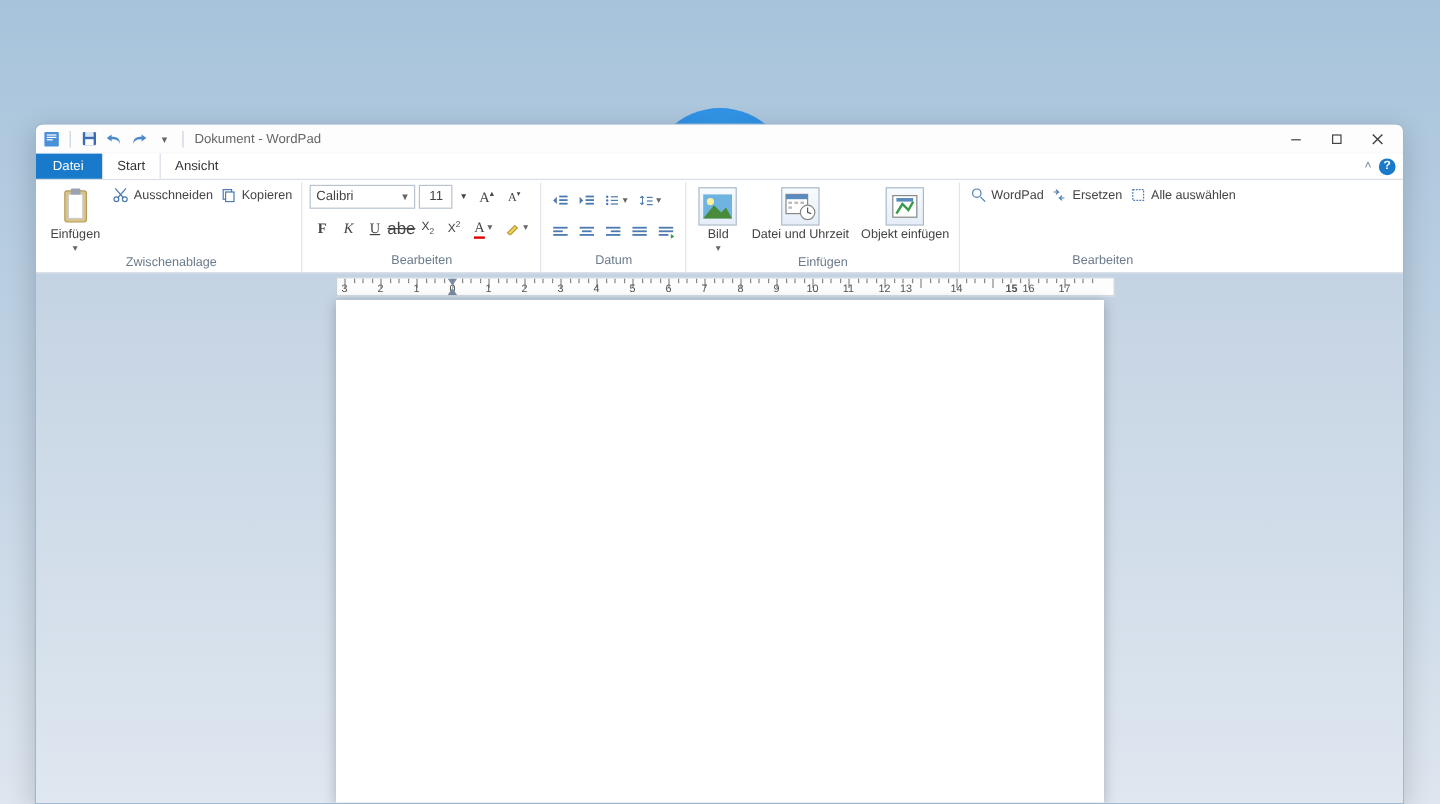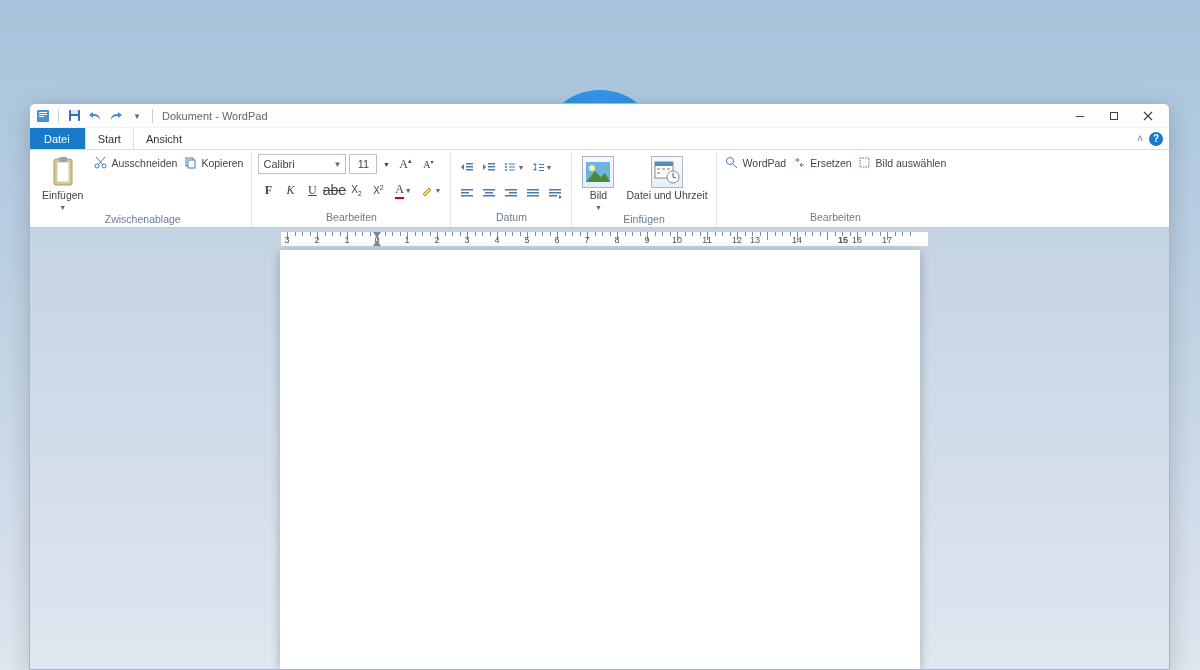--- a/index.html
+++ b/index.html
@@ -344,20 +344,30 @@
                 <rect x="3" y="8" width="3" height="2" fill="#bbb"></rect>
                 <rect x="8" y="8" width="3" height="2" fill="#bbb"></rect>
                 <rect x="13" y="8" width="3" height="2" fill="#bbb"></rect>
                 <rect x="3" y="12" width="3" height="2" fill="#bbb"></rect>
                 <circle cx="19" cy="17" r="6" fill="#fff" stroke="#888"></circle>
                 <path d="M19 13 L19 17 L22 18" stroke="#555" fill="none"></path>
               </svg>
           </div>
           <div class="lbl">Datei und Uhrzeit</div>
         </div>
+        <div class="bigbtn">
+          <div class="bigicon">
+            <svg width="26" height="24" viewBox="0 0 26 24">
+                <rect x="3" y="3" width="20" height="18" fill="#fff" stroke="#888"></rect>
+                <path d="M6 18 L11 10 L16 15 L20 8" stroke="#3a9b4a" fill="none" stroke-width="2"></path>
+                <rect x="6" y="5" width="14" height="3" fill="#5a8bc0"></rect>
+              </svg>
+          </div>
+          <div class="lbl">Objekt einfügen</div>
+        </div>
       </div>
       <div class="group-label">Einfügen</div>
     </div>
 
     <div class="group" style="border-right:none;">
       <div class="group-body">
         <div class="smallrow">
           <div class="smallbtn">
             <span class="ic">
                 <svg width="13" height="13">
@@ -375,21 +385,21 @@
                 </svg>
               </span>
             <span>Ersetzen</span>
           </div>
           <div class="smallbtn">
             <span class="ic">
                 <svg width="13" height="13">
                   <rect x="2" y="2" width="9" height="9" fill="none" stroke="#4b7ab0" stroke-dasharray="1.5 1"></rect>
                 </svg>
               </span>
-            <span>Bild auswählen</span>
+            <span>Alle auswählen</span>
           </div>
         </div>
       </div>
       <div class="group-label">Bearbeiten</div>
     </div>
 
   </div>
 
   <div class="docarea">
     <div class="ruler">

